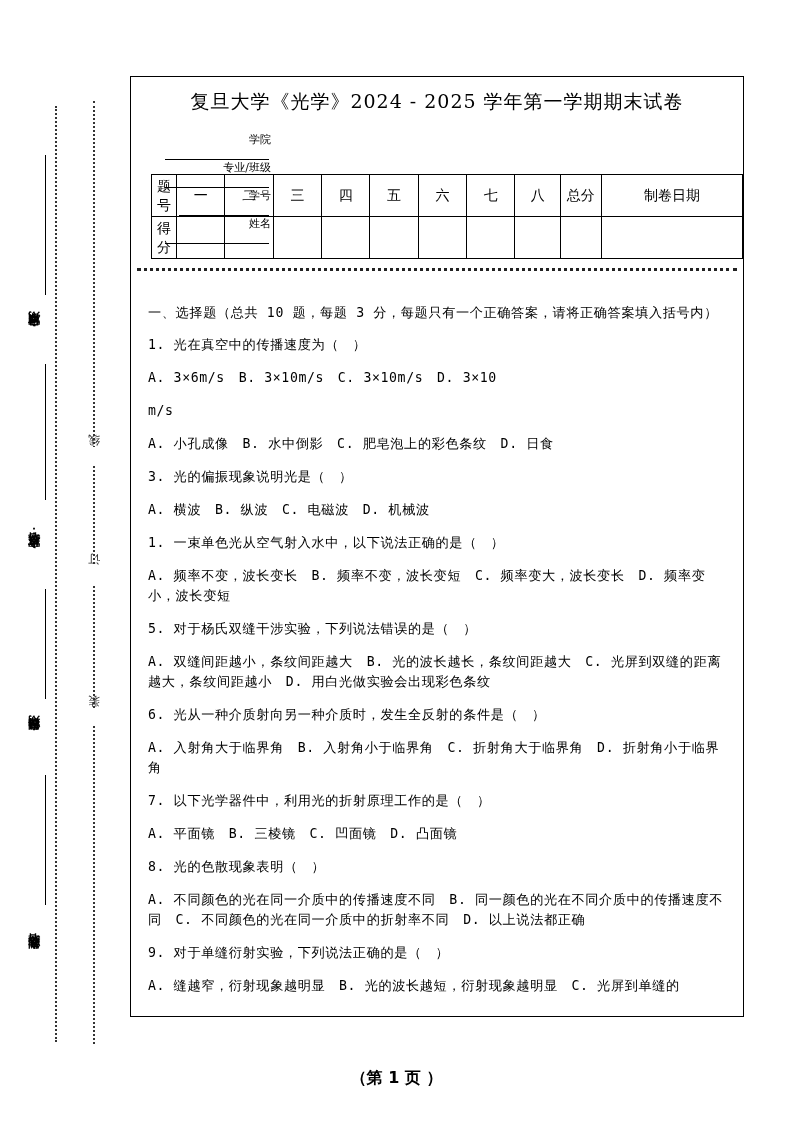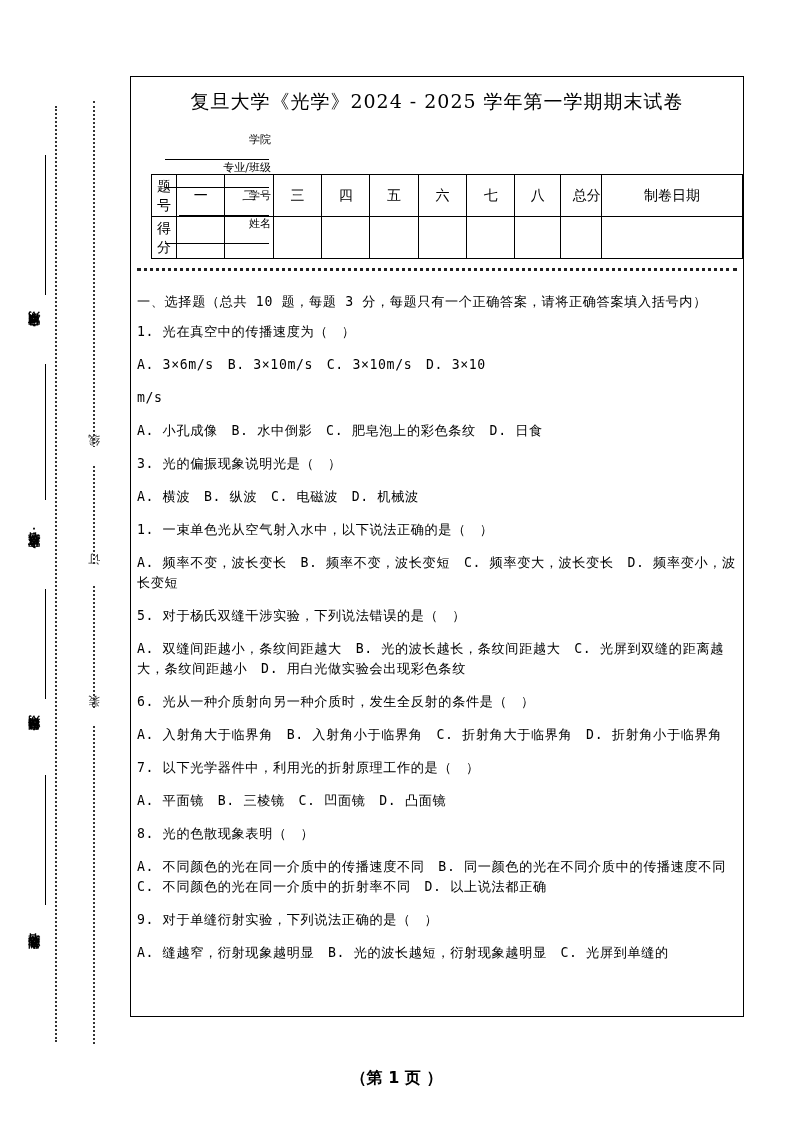--- a/index.html
+++ b/index.html
@@ -23,21 +23,21 @@
   .info-row { position:absolute; left:32px; top:55px; font-size:11px; display:flex; align-items:flex-end;flex-direction:column; }
   .info-row .lbl { white-space:nowrap; }
   .info-row .blank { display:inline-block; border-bottom:1px solid #000; height:12px; margin:0 2px; }
 
   table.score { position:absolute; left:20px; top:97px; border-collapse:collapse; font-size:14px; }
   table.score td { border:1px solid #000; text-align:center; vertical-align:middle; padding:0; line-height:19px; }
   .dotted-sep { position:absolute; left:6px; right:6px; top:191px; border-top:3px dotted #222; }
 
   .content { position:absolute; left:5px; right:3px; top:214px;
              font-family:"DejaVu Sans Mono","Liberation Mono",monospace; font-size:13.2px; letter-spacing:0.6px; }
-  .content p { margin:1px; line-height:20px; }
+  .content p { margin:12px; line-height:20px; }
   .content .sec { margin-bottom:10px; }
   .content .q { margin-bottom:13px; }
   .content .o { margin-bottom:13px; }
 
   .footer { position:absolute; left:0; right:0; top:1068px; text-align:center; font-size:16px; font-weight:bold;
             font-family:"DejaVu Sans","Liberation Sans",sans-serif; }
 </style>
 </head>
 <body>
 
@@ -76,21 +76,21 @@
         <tr>
       <td style="width:25px;height:41px;">题号</td>
       <td style="width:50px;">一</td>
       <td style="width:50px;">二</td>
       <td style="width:50px;">三</td>
       <td style="width:50px;">四</td>
       <td style="width:50px;">五</td>
       <td style="width:50px;">六</td>
       <td style="width:50px;">七</td>
       <td style="width:47px;">八</td>
-      <td style="width:42px;text-align:right;">总分</td>
+      <td style="width:42px;">总分</td>
       <td style="width:94px;padding:0 26px;">制卷日期</td>
     </tr>
     <tr>
       <td style="height:41px;">得分</td>
       <td></td>
       <td></td>
       <td></td>
       <td></td>
       <td></td>
       <td></td>

